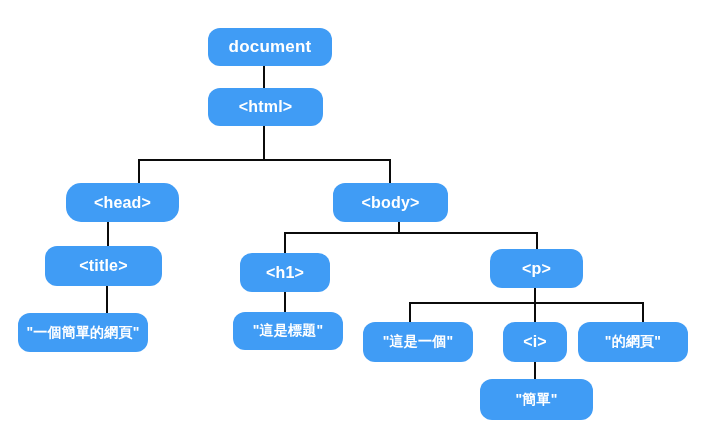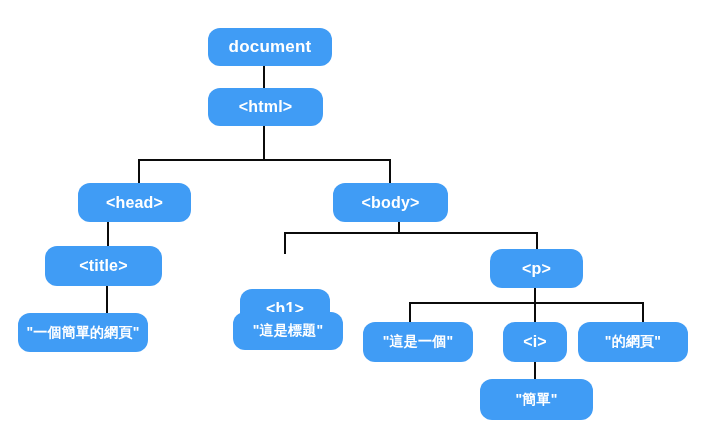--- a/index.html
+++ b/index.html
@@ -36,24 +36,24 @@
     justify-content: center;
     font-weight: bold;
     font-size: 16px;
     letter-spacing: 0.2px;
     white-space: nowrap;
   }
   .leaf { font-size: 14px; }
 
   #n-document   { left: 208px; top: 28px;  width: 124px; height: 38px; font-size: 17px; }
   #n-html       { left: 208px; top: 88px;  width: 115px; height: 38px; }
-  #n-head       { left: 78px;  top: 183px; width: 113px; height: 39px; }
+  #n-head       { left: 66px;  top: 183px; width: 113px; height: 39px; border-radius: 15px; }
   #n-body       { left: 333px; top: 183px; width: 115px; height: 39px; text-align: center; }
   #n-title      { left: 25px;  top: 246px; width: 117px; height: 40px; margin-left: 20px; }
-  #n-h1         { left: 240px; top: 253px; width: 90px;  height: 39px; margin-top: 36px; }
+  #n-h1         { left: 240px; top: 253px; width: 90px;  height: 39px; }
   #n-p          { left: 490px; top: 249px; width: 93px;  height: 39px; }
   #n-title-text { left: 18px;  top: 313px; width: 130px; height: 39px; }
   #n-h1-text    { left: 233px; top: 312px; width: 110px; height: 38px; }
   #n-p-text1    { left: 363px; top: 322px; width: 110px; height: 40px; }
   #n-i          { left: 503px; top: 322px; width: 64px;  height: 40px; }
   #n-p-text2    { left: 578px; top: 322px; width: 110px; height: 40px; }
   #n-i-text     { left: 480px; top: 379px; width: 113px; height: 41px; }
 </style>
 </head>
 <body>

